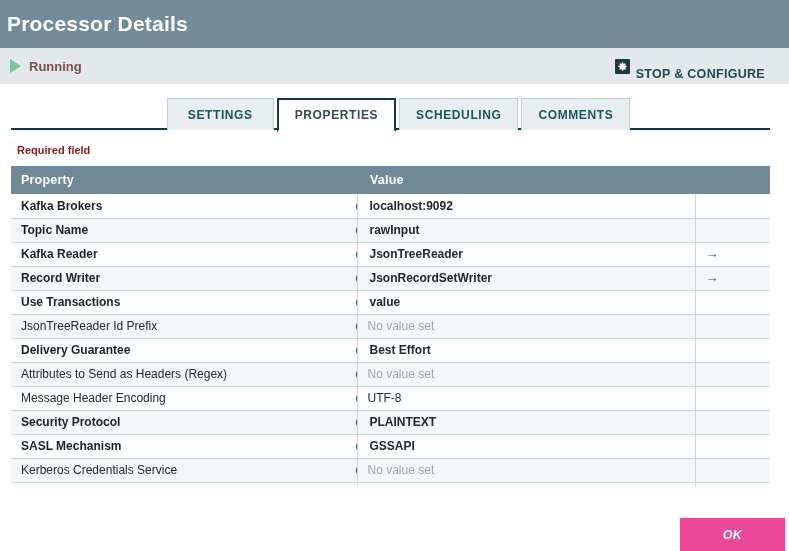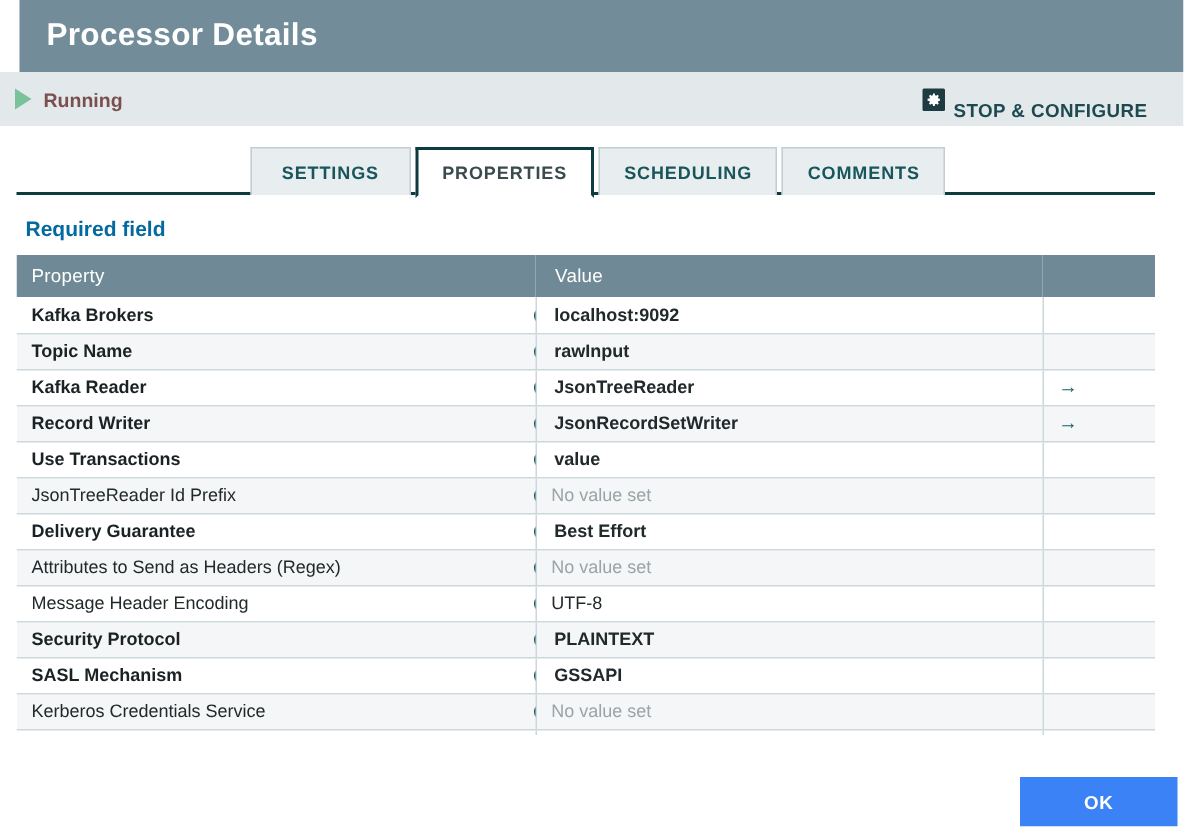--- a/index.html
+++ b/index.html
@@ -7,21 +7,21 @@
     width: 789px; height: 551px;
     background: #ffffff;
     font-family: "Liberation Sans", sans-serif;
     overflow: hidden;
   }
   .window { position: relative; width: 789px; height: 551px; background:#fff; }
 
   
   .titlebar {
     height: 48px; background: #728d99;
-    display: flex; align-items: center; padding-left: 18px; margin-left: 13px;
+    display: flex; align-items: center; padding-left: 7px;
   }
   .titlebar .title {
     color: #ffffff; font-size: 21px; font-weight: bold;
     letter-spacing: .2px;
   }
 
   
   .statusbar {
     height: 36px; background: #e3e8ea;
     display: flex; align-items: center; justify-content: space-between;
@@ -76,38 +76,38 @@
   }
   .tab.active {
     background: #ffffff;
     border: 2px solid #0d3c40; border-bottom: 2px solid #ffffff;
     color: #3a4a4d; height: 34px;
     margin-bottom: -2px;
   }
 
   
   .required-note {
-    font-size: 14px; font-weight: bold; color: #0369a1;
+    font-size: 11px; font-weight: bold; color: #7f1d1d;
     padding: 14px 0 10px 17px;
   }
 
   
   .table-wrap {
     margin-left: 11px; width: 759px;
     height: 320px; overflow: hidden; position: relative;
   }
   table.props { border-collapse: collapse; width: 759px; table-layout: fixed; }
   table.props col.c-prop { width: 335px; }
   table.props col.c-help { width: 11px; }
   table.props col.c-val  { width: 338px; }
   table.props col.c-act  { width: 75px; }
 
   table.props thead th {
     background: #6f8a96; color: #ffffff;
-    font-size: 12.5px; font-weight: normal; text-align: left;
+    font-size: 12.5px; font-weight: bold; text-align: left;
     height: 28px; padding: 0 0 0 10px;
     letter-spacing: .2px;
   }
   table.props thead th.h-val { padding-left: 13px; }
 
   table.props tbody tr { height: 24px; }
   table.props tbody tr.odd  { background: #ffffff; }
   table.props tbody tr.even { background: #f4f6f7; }
   table.props tbody td {
     border-bottom: 1px solid #ccd7dc;
@@ -143,24 +143,25 @@
   }
 
   
   .footer {
     position: absolute; left: 0; right: 0; bottom: 0;
     height: 33px; background: #ffffff;
   }
   .ok-button {
     position: absolute; right: 4px; bottom: 0;
     width: 105px; height: 33px;
-    background: #3b82f6; color: #ffffff;
+    background: #ec4899; color: #ffffff;
     border: none; cursor: pointer;
     font-family: inherit; font-size: 12.5px; font-weight: bold;
     letter-spacing: .4px;
+    font-style: italic;
   }
 </style>
 </head>
 <body>
 
 <div class="window">
 
   <div class="titlebar">
     <span class="title">Processor Details</span>
   </div>

